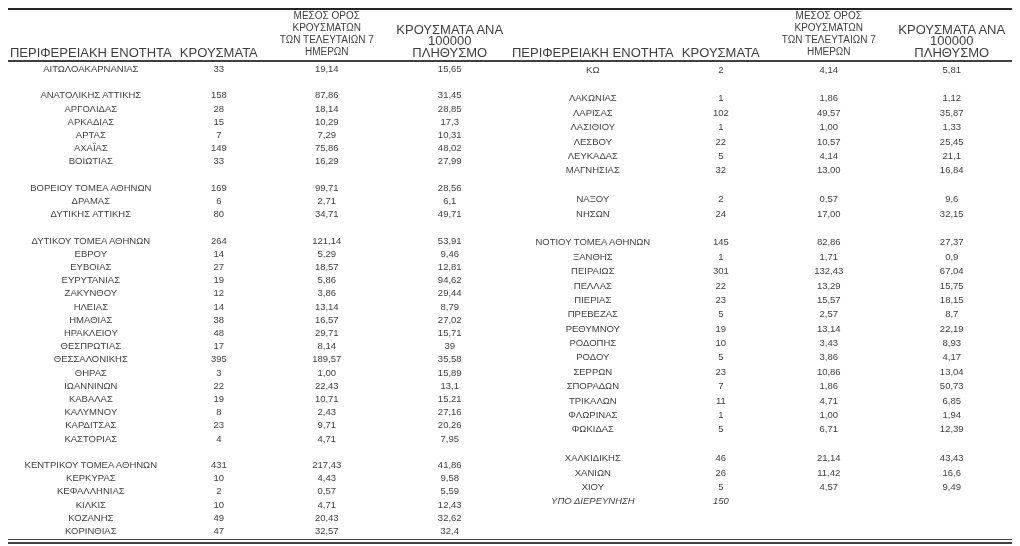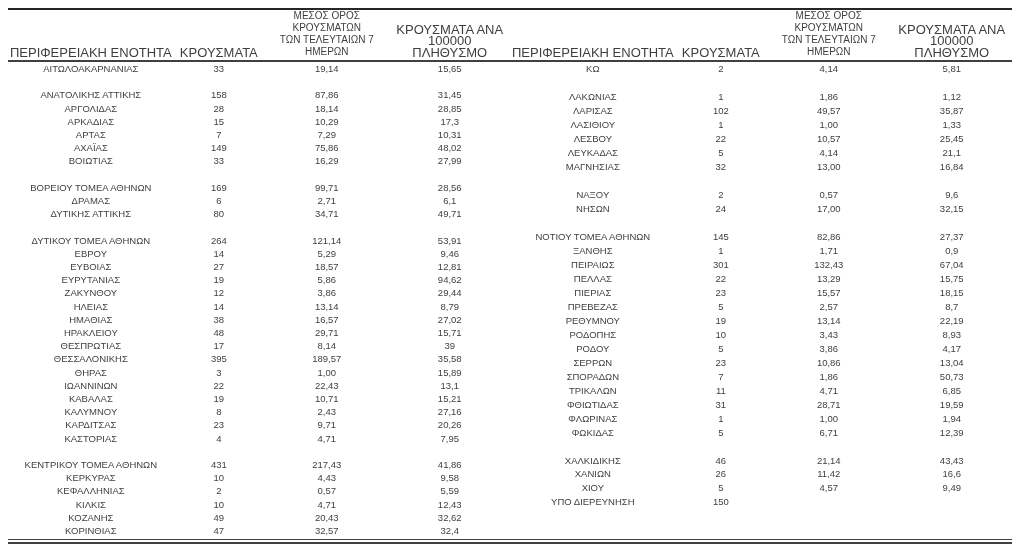--- a/index.html
+++ b/index.html
@@ -56,20 +56,21 @@
   table.cases-table td {
     text-align: center;
     font-size: 9.5px;
     line-height: 13.2px;
     height: 13.2px;
     padding: 0;
     white-space: nowrap;
     overflow: hidden;
   }
   tr.italic-row td {
+    font-style: italic;
   }
   .bottom-rule {
     height: 2px;
     border-top: 1px solid #404040;
     border-bottom: 2px solid #404040;
     margin-top: 2px;
   }
 </style>
 </head>
 <body>
@@ -471,26 +472,20 @@
             <td>1,86</td>
             <td>50,73</td>
           </tr>
           <tr>
             <td>ΤΡΙΚΑΛΩΝ</td>
             <td>11</td>
             <td>4,71</td>
             <td>6,85</td>
           </tr>
           <tr>
-            <td>ΦΘΙΩΤΙΔΑΣ</td>
-            <td>31</td>
-            <td>28,71</td>
-            <td>19,59</td>
-          </tr>
-          <tr>
             <td>ΦΛΩΡΙΝΑΣ</td>
             <td>1</td>
             <td>1,00</td>
             <td>1,94</td>
           </tr>
           <tr>
             <td>ΦΩΚΙΔΑΣ</td>
             <td>5</td>
             <td>6,71</td>
             <td>12,39</td>

